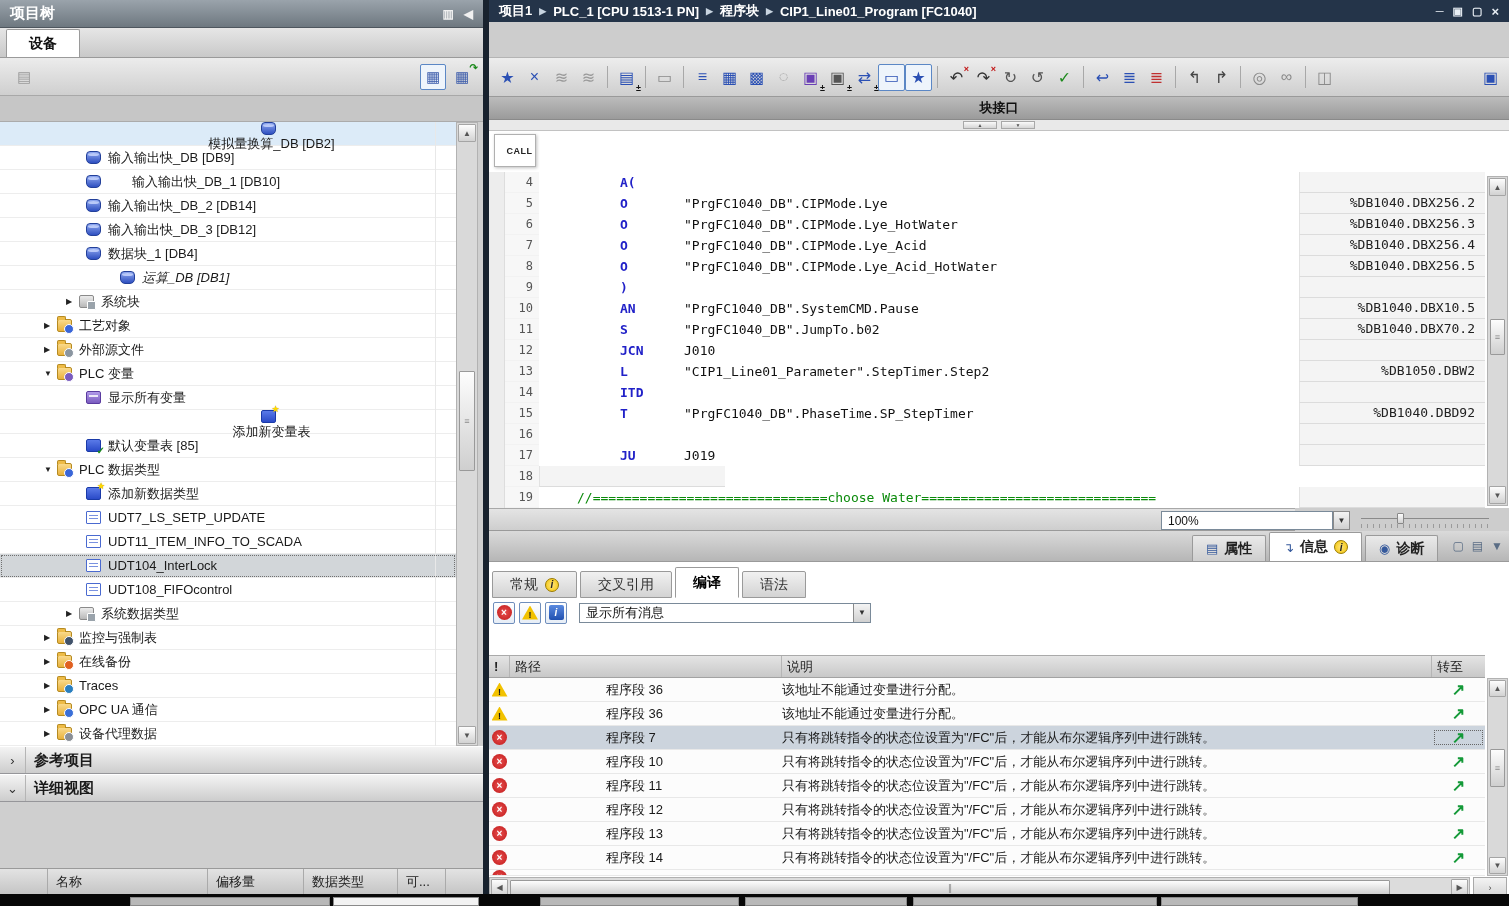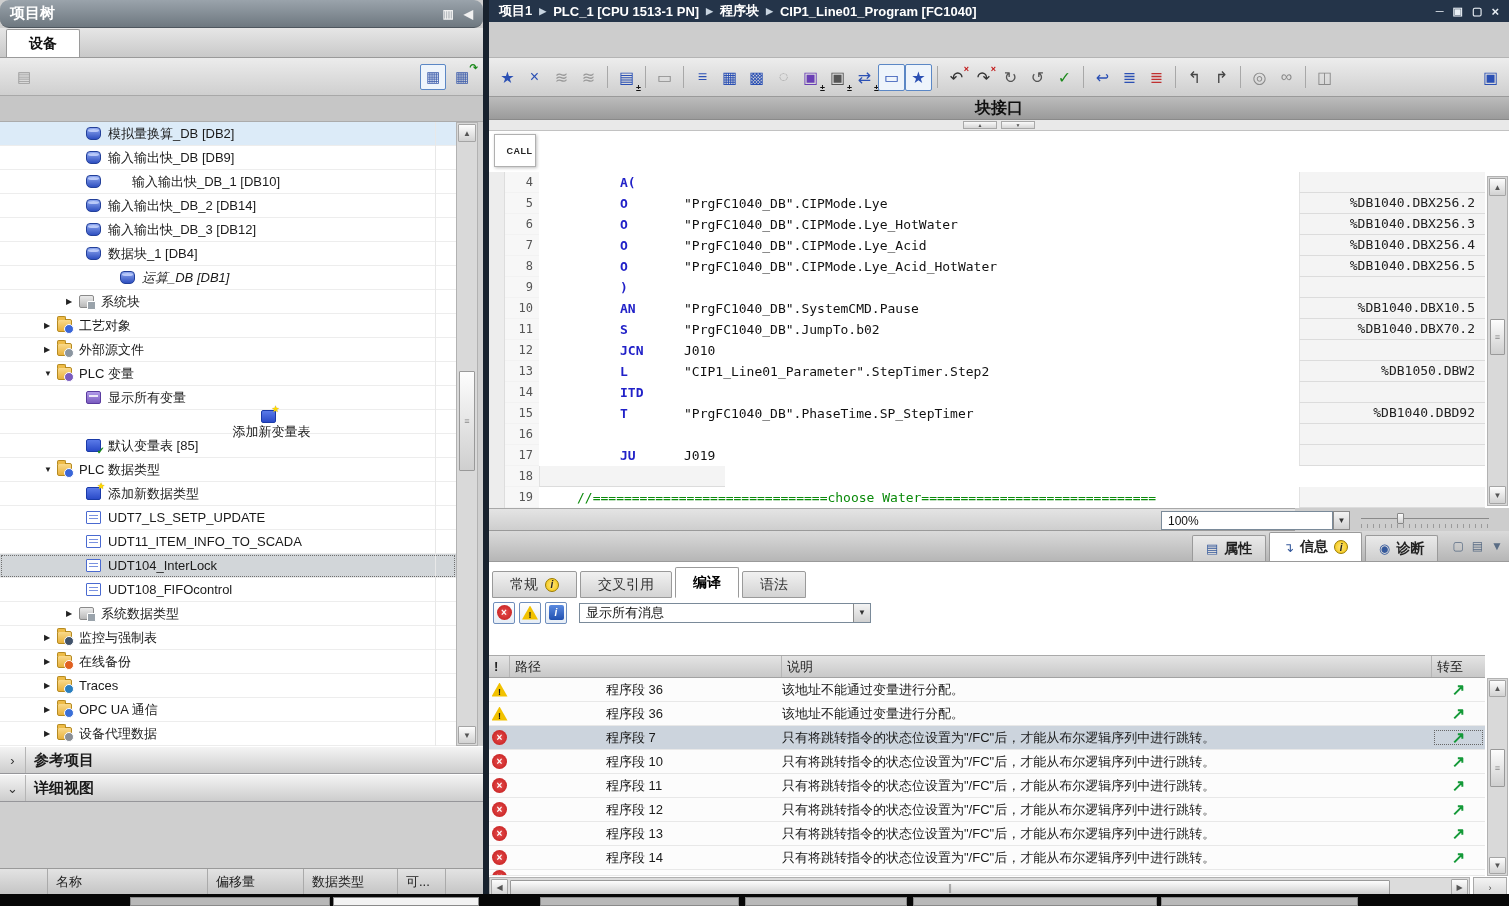--- a/index.html
+++ b/index.html
@@ -5,21 +5,21 @@
   * { box-sizing: border-box; }
   html,body { margin:0; padding:0; }
   body {
     width:1509px; height:906px; position:relative; overflow:hidden;
     font-family:"Liberation Sans", sans-serif; font-size:12px; background:#c8c8c8;
     -webkit-font-smoothing:antialiased;
   }
   
   #left-panel { position:absolute; left:0; top:0; width:483px; height:906px; background:#cfcfcf; }
   .lp-header { height:28px; background:linear-gradient(#9aa3ab,#6e7880); border-bottom:1px solid #4e565e;
-    color:#fff; font-weight:bold; font-size:15px; display:flex; align-items:center; padding:0 10px;border-radius:9px; }
+    color:#fff; font-weight:bold; font-size:15px; display:flex; align-items:center; padding:0 10px; }
   .lp-header .sp { flex:1; }
   .hd-ico { color:#f0f0f0; font-size:12px; margin-left:10px; cursor:default; }
   .lp-tabrow { height:30px; background:linear-gradient(#e6e6e6,#c9c9c9); display:flex; align-items:flex-end; padding-left:6px; border-bottom:1px solid #9a9a9a; }
   .lp-tab { background:#fff; border:1px solid #9a9a9a; border-bottom:none; padding:5px 22px 4px 22px; font-weight:bold; font-size:14px; color:#111; border-radius:2px 2px 0 0; }
   .lp-toolbar { height:38px; background:linear-gradient(#ececec,#cfcfcf); border-bottom:1px solid #a8a8a8; display:flex; align-items:center; padding:0 8px; }
   .lp-toolbar .sp { flex:1; }
   .mini-btn { width:26px; height:26px; display:flex; align-items:center; justify-content:center; font-size:15px; color:#3a5aaa; margin-left:3px; position:relative; }
   .mini-btn.gray { color:#9a9a9a; }
   .mini-btn.framed { border:1px solid #5b87c5; background:#eef4fb; border-radius:2px; }
   .mini-btn.green-arrow::after { content:'↷'; position:absolute; right:-3px; top:-2px; color:#1d8a1d; font-size:10px; font-weight:bold; }
@@ -82,21 +82,21 @@
   .win-btn { color:#e8eef4; font-size:11px; margin-left:9px; cursor:default; }
   .gray-strip { height:36px; background:#cdcdcd; border-bottom:1px solid #b4b4b4; }
   .ed-toolbar { height:39px; background:linear-gradient(#ededed,#cecece); border-bottom:1px solid #9a9a9a; display:flex; align-items:center; padding:0 5px; }
   .tb { width:27px; height:27px; display:flex; align-items:center; justify-content:center; font-size:16px; position:relative; flex:none; }
   .tb.framed { border:1px solid #5b87c5; background:#eef4fb; border-radius:2px; }
   .tb-plus { position:absolute; right:-1px; bottom:-2px; font-size:9px; font-weight:bold; color:#111; font-style:normal; }
   .tb-badge { position:absolute; right:1px; top:0; font-size:9px; font-weight:bold; color:#c01010; font-style:normal; }
   .tb-sep { width:1px; height:22px; background:#a8a8a8; margin:0 5px; flex:none; }
   .tb-spacer { flex:1; }
   .block-if { height:23px; background:linear-gradient(#bcbcbc,#9b9b9b); border-bottom:1px solid #8a8a8a;
-    display:flex; align-items:center; justify-content:center; font-weight:bold; font-size:16px; color:#101010; }
+    display:flex; align-items:center; justify-content:center; font-weight:bold; font-size:13px; color:#101010; }
   .splitter-row { height:11px; background:#e9e9e9; border-bottom:1px solid #c2c2c2; position:relative; }
   .spl { position:absolute; top:1px; width:34px; height:8px; background:linear-gradient(#fafafa,#d6d6d6); border:1px solid #a8a8a8;
     font-size:5px; color:#555; display:flex; align-items:center; justify-content:center; }
   
   .code-area { position:absolute; top:131px; left:0; width:1020px; height:377px; background:#fff; overflow:hidden; }
   .call-box { position:absolute; left:5px; top:3px; width:42px; height:33px; background:#fff; border:1px solid #b0b0b0;
     box-shadow:1px 1px 3px rgba(0,0,0,.25); font-size:9px; font-weight:bold; color:#222; display:flex; align-items:center; justify-content:center; letter-spacing:.5px;padding-left:9px; }
   .code-lines { position:absolute; top:41px; left:0; right:24px; }
   .crow { height:21px; display:flex; font-family:"DejaVu Sans Mono", monospace; font-size:13px; }
   .c-gut { width:16px; background:#ededed; border-right:1px solid #ddd; flex:none; }
@@ -177,21 +177,21 @@
   </div>
   <div class="lp-toolbar">
     <span class="mini-btn gray">▤</span>
     <span class="sp"></span>
     <span class="mini-btn framed">▦</span>
     <span class="mini-btn green-arrow">▦</span>
   </div>
   <div class="lp-gap"></div>
 
   <div class="tree">
-      <div class="tree-row hl" style="padding-left: 86px;">
+      <div class="tree-row hl" style="padding-left: 86px; flex-direction: column;">
         <span class="ti i-db"></span>
         <span class="tr-label">模拟量换算_DB [DB2]</span>
       </div>
       <div class="tree-row" style="padding-left: 86px;">
         <span class="ti i-db"></span>
         <span class="tr-label">输入输出快_DB [DB9]</span>
       </div>
       <div class="tree-row" style="padding-left: 86px; gap: 24px;">
         <span class="ti i-db"></span>
         <span class="tr-label">输入输出快_DB_1 [DB10]</span>

